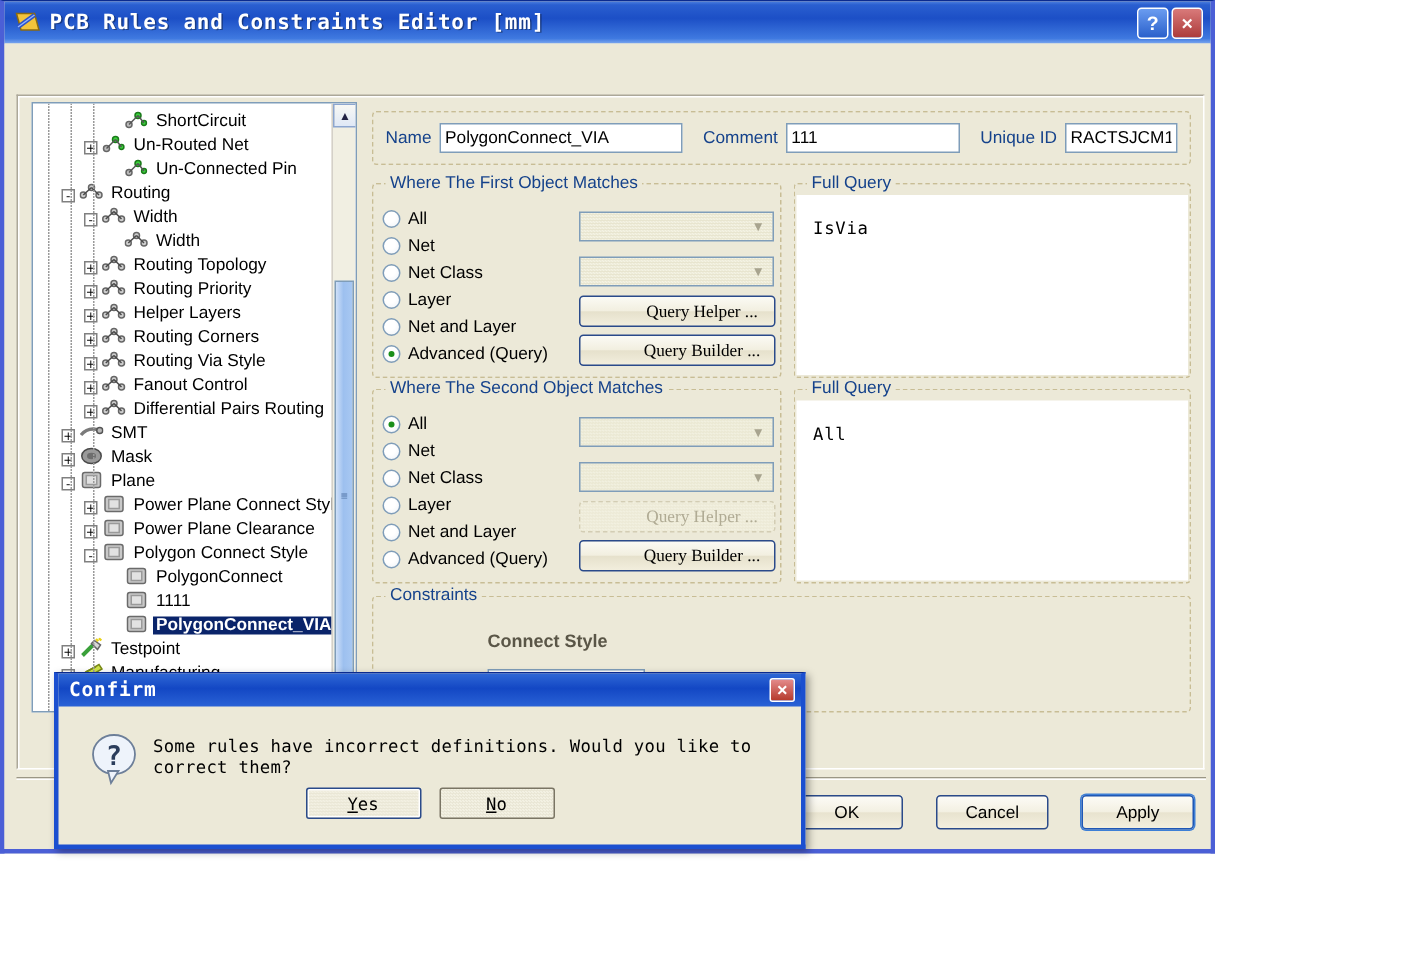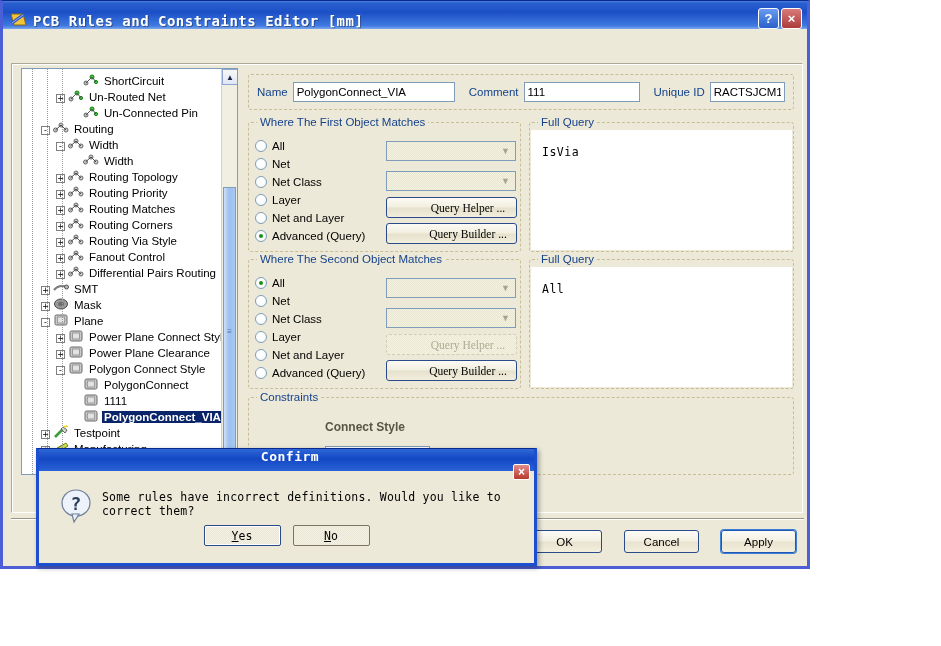--- a/index.html
+++ b/index.html
@@ -27,21 +27,21 @@
     position: absolute; left: 0px; top: 0px; width: 810px; height: 569px;
     background: #ece9d8;
     border: 1px solid #0a2a8f;
     border-left: 3px solid #4b5fd6;
     border-right: 3px solid #4b5fd6;
     border-bottom: 3px solid #4b5fd6;
   }
   #titlebar {
     position: absolute; left: 0; top: 0; right: 0; height: 28px;
     background: linear-gradient(180deg,#4a7ede 0%, #2a5fd0 8%, #1c4fc6 40%, #3f79e0 88%, #7ba7ef 100%);
-    display: flex; align-items: flex-end;
+    display: flex; align-items: center;
   }
   #titlebar .tb-icon {
     width: 20px; height: 18px; margin-left: 6px; margin-right: 4px;
     position: relative; flex: 0 0 auto;
   }
   #titlebar .tb-icon svg { display:block; }
   #title-text {
     color: #ffffff;
     font-family: "DejaVu Sans Mono", monospace;
     font-size: 14px; font-weight: bold;
@@ -288,21 +288,21 @@
     background: #ece9d8;
     border: 1px solid #0a2a8f;
     border-left: 3px solid #1b4fd0;
     border-right: 3px solid #1b4fd0;
     border-bottom: 3px solid #1b4fd0;
     box-shadow: 2px 2px 5px rgba(0,0,0,.35);
   }
   #dlg-title {
     height: 22px;
     background: linear-gradient(180deg,#2f68d6 0%, #1347c4 45%, #2a62d6 100%);
-    display: flex; align-items: center; flex-direction: column;
+    display: flex; align-items: center;
   }
   #dlg-title .t {
     color: #fff; font-family: "DejaVu Sans Mono", monospace;
     font-size: 13px; font-weight: bold; padding-left: 7px;
     letter-spacing: .5px;
   }
   #dlg-close {
     margin-left: auto; margin-right: 4px;
     width: 17px; height: 16px; border-radius: 2px;
     border: 1px solid #ffffff;
@@ -459,21 +459,21 @@
             </div>
             <div class="tnode indent2">
               <span class="exp">+</span>
               <span class="ico"><svg width="16" height="14" viewBox="0 0 16 14">
                   <circle cx="2.5" cy="9" r="2" fill="#cfcfcf" stroke="#666"></circle>
                   <circle cx="8" cy="4" r="2" fill="#cfcfcf" stroke="#666"></circle>
                   <circle cx="13" cy="9" r="2" fill="#cfcfcf" stroke="#666"></circle>
                   <line x1="2.5" y1="9" x2="8" y2="4" stroke="#4a4a4a"></line>
                   <line x1="8" y1="4" x2="13" y2="9" stroke="#4a4a4a"></line>
                 </svg></span>
-              <span class="lbl">Routing Matches</span>
+              <span class="lbl">Helper Layers</span>
             </div>
             <div class="tnode indent2">
               <span class="exp">+</span>
               <span class="ico"><svg width="16" height="14" viewBox="0 0 16 14">
                   <circle cx="2.5" cy="9" r="2" fill="#cfcfcf" stroke="#666"></circle>
                   <circle cx="8" cy="4" r="2" fill="#cfcfcf" stroke="#666"></circle>
                   <circle cx="13" cy="9" r="2" fill="#cfcfcf" stroke="#666"></circle>
                   <line x1="2.5" y1="9" x2="8" y2="4" stroke="#4a4a4a"></line>
                   <line x1="8" y1="4" x2="13" y2="9" stroke="#4a4a4a"></line>
                 </svg></span>

